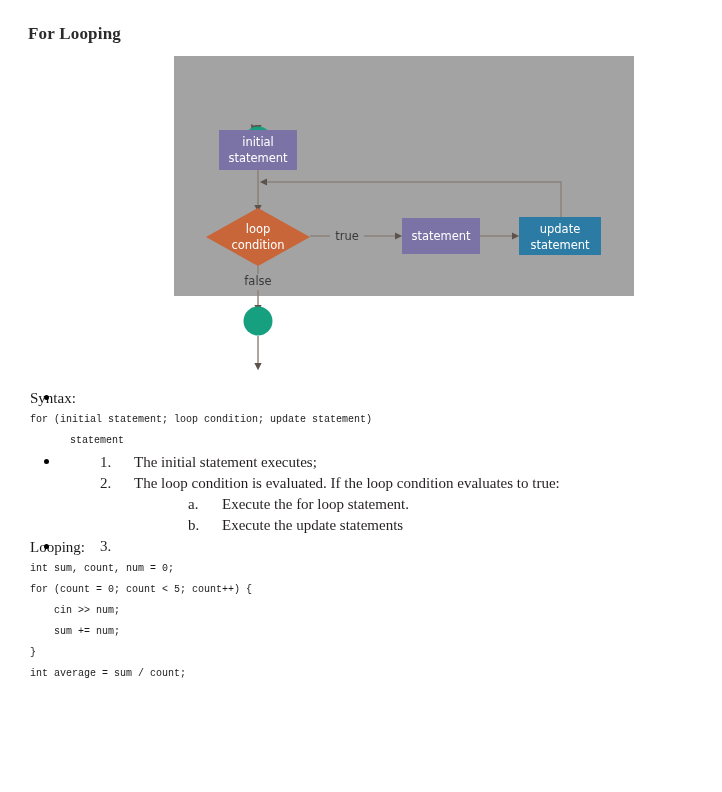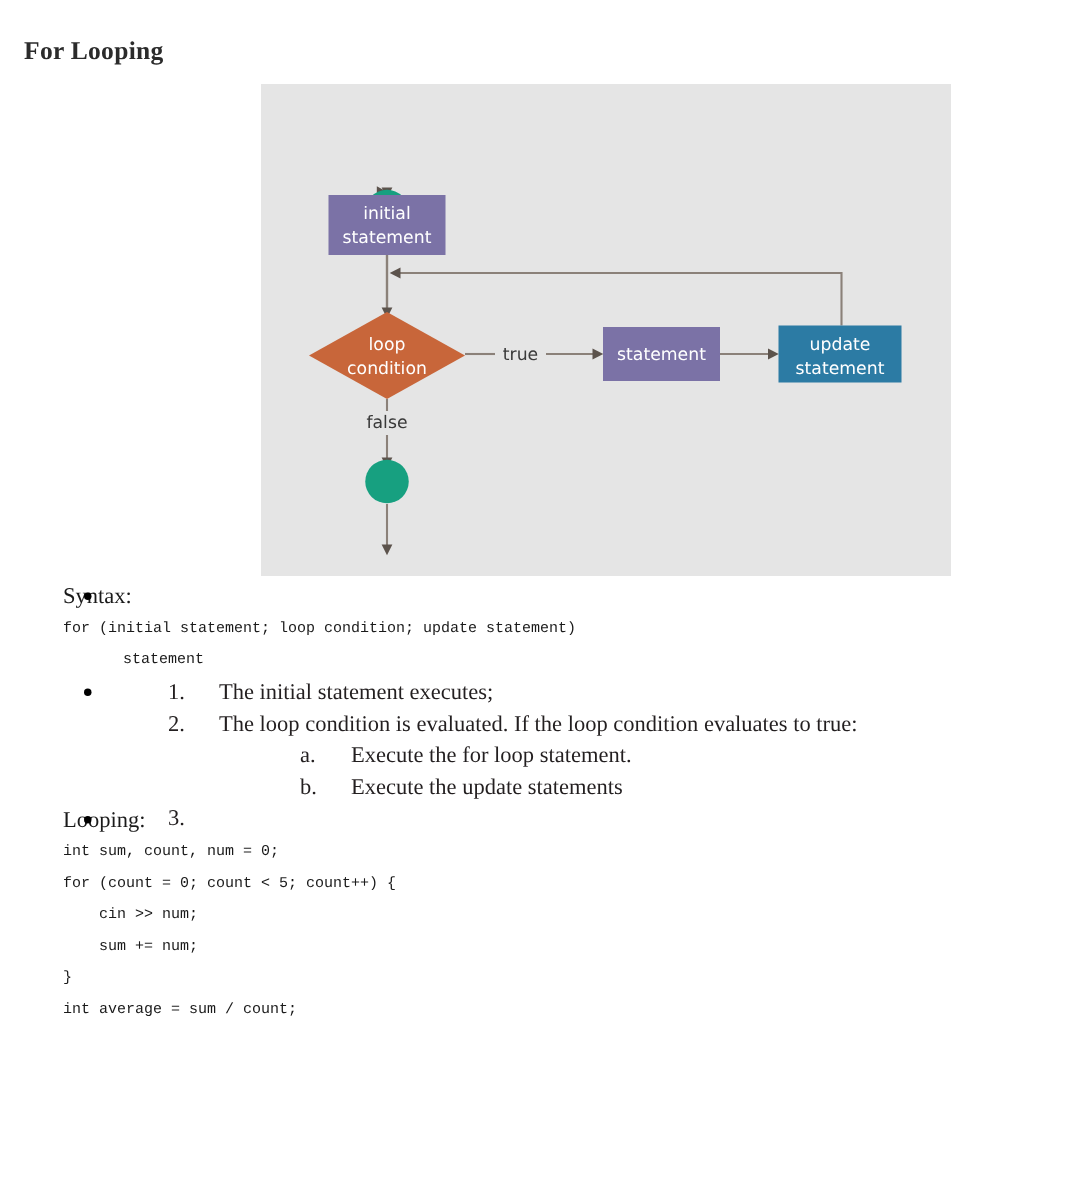--- a/index.html
+++ b/index.html
@@ -12,38 +12,38 @@
     height: 792px;
     position: relative;
     font-family: "Liberation Serif", "DejaVu Serif", serif;
     color: #231f20;
     overflow: hidden;
   }
 
   
   #page-title {
     position: absolute;
-    left: 16px;
+    left: 28px;
     top: 24px;
     font-family: "Liberation Serif", "DejaVu Serif", serif;
     font-weight: bold;
     font-size: 17px;
     letter-spacing: 0.2px;
     color: #2b2b2b;
     text-align: center;
   }
 
   
   #flowchart-panel {
     position: absolute;
     left: 174px;
     top: 56px;
     width: 460px;
-    height: 328px;
-    background: #e5e5e5;
+    height: 240px;
+    background: #a3a3a3;
   }
   #flowchart-svg {
     display: block;
     width: 460px;
     height: 328px;
   }
   .node-label {
     font-family: "DejaVu Sans", "Liberation Sans", sans-serif;
     font-size: 11.5px;
     fill: #ffffff;
@@ -63,21 +63,21 @@
   }
 
   ul.bullets {
     list-style: none;
     margin: 0;
     padding: 0;
   }
   ul.bullets > li {
     position: relative;
     padding-left: 30px;
-    margin: 0 0 1px 12px;
+    margin: 0 0 1px 0;
   }
   ul.bullets > li > .bullet-dot {
     position: absolute;
     left: 44px;
     top: 0.42em;
     width: 5px;
     height: 5px;
     border-radius: 50%;
     background: #000000;
   }

